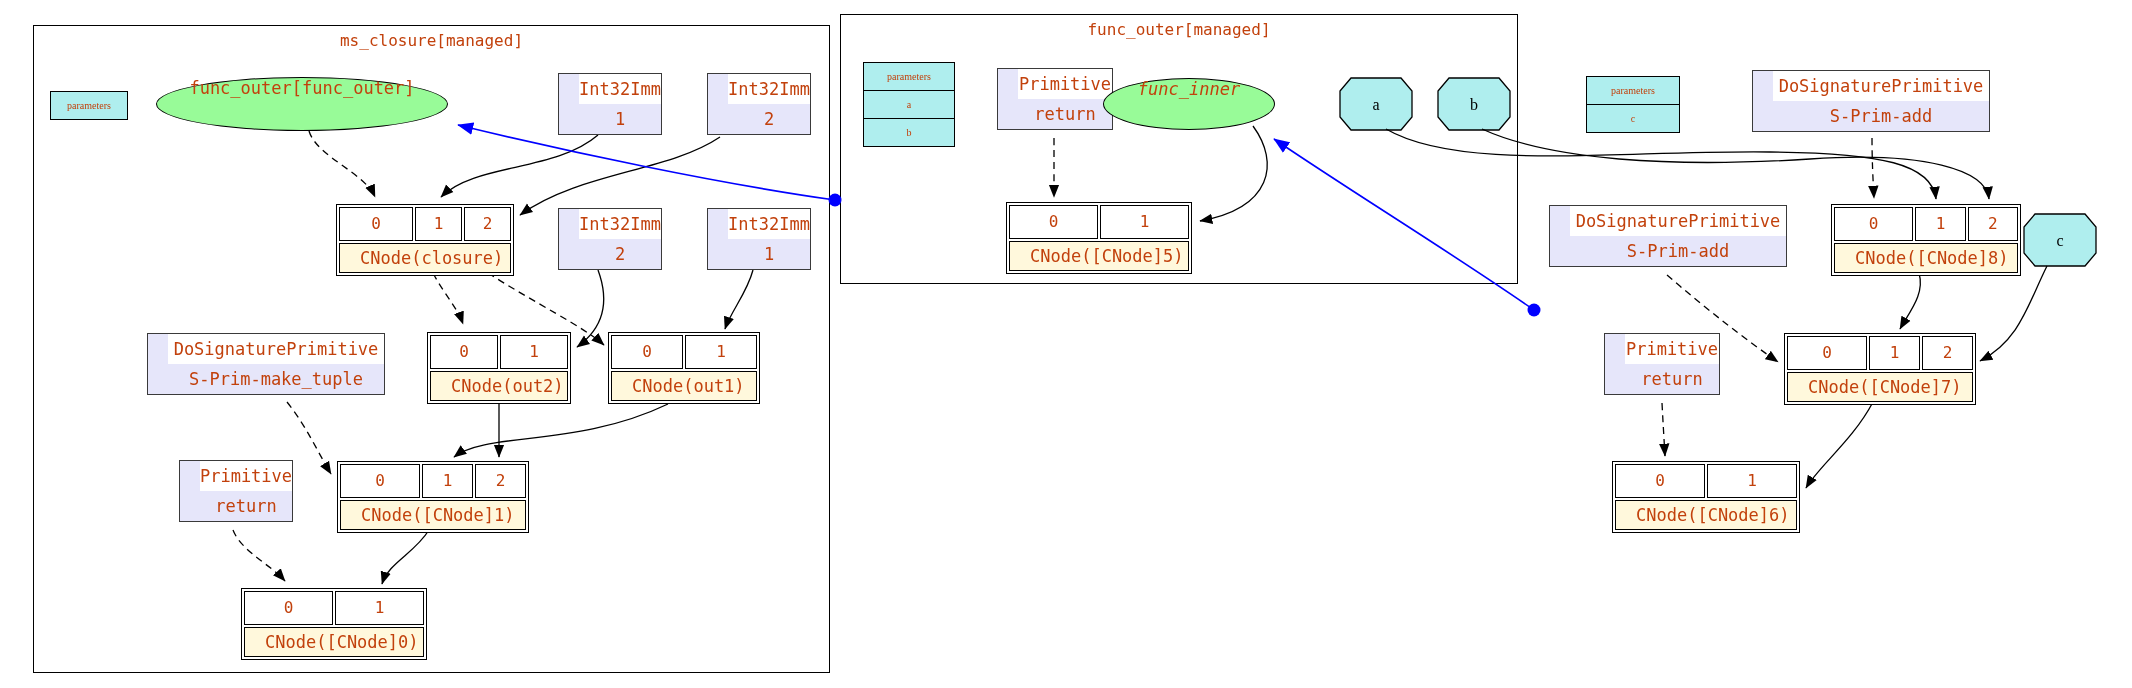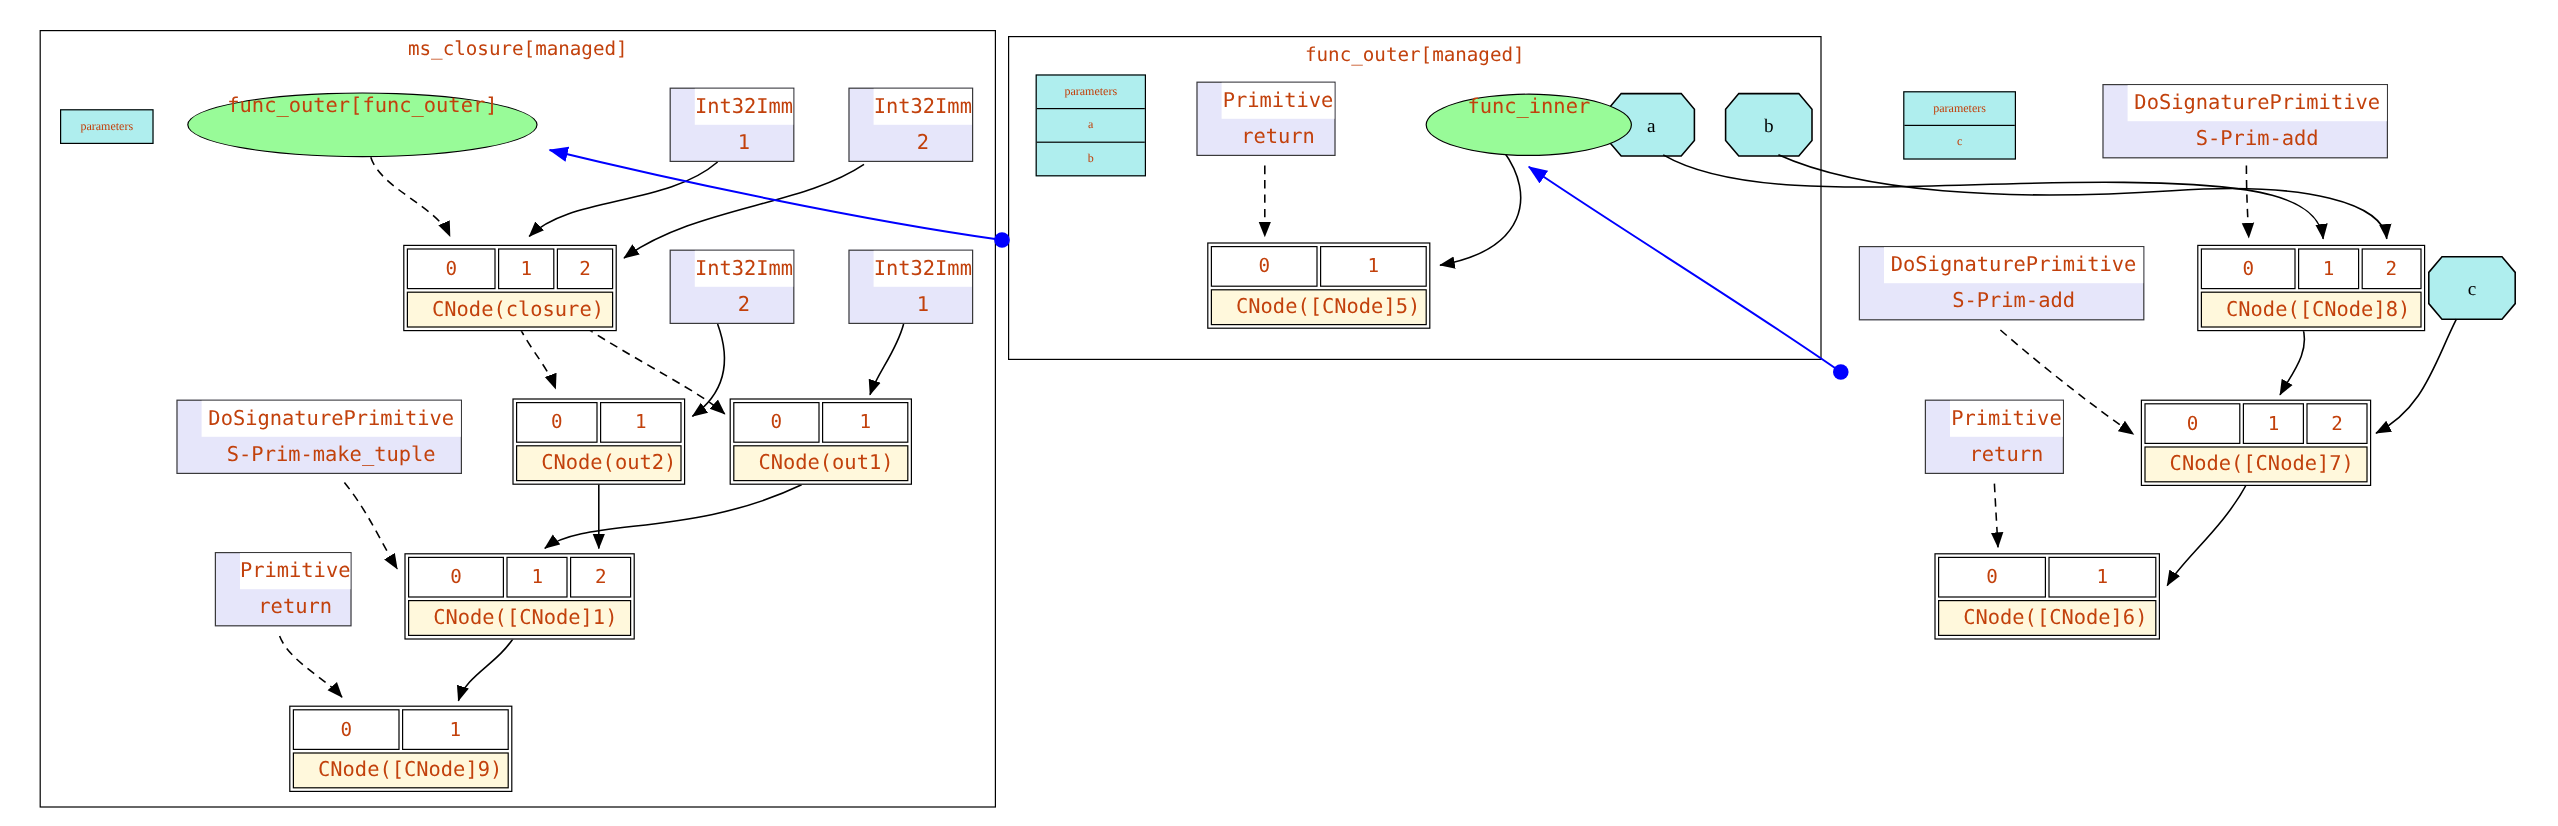--- a/index.html
+++ b/index.html
@@ -31,21 +31,21 @@
   .oct-label{font-family:"Liberation Serif","DejaVu Serif",serif;font-size:16px;}
 </style>
 </head>
 <body>
 
 <div class="canvas">
 
   <div class="cluster" style="left:13px;top:25px;width:797px;height:648px;">
     <div class="ctitle">ms_closure[managed]</div>
   </div>
-  <div class="cluster" style="left:820px;top:30px;width:678px;height:270px;">
+  <div class="cluster" style="left:820px;top:14px;width:678px;height:270px;">
     <div class="ctitle">func_outer[managed]</div>
   </div>
 
   <svg class="wires" width="2132" height="688" viewBox="0 0 2132 688">
     <defs>
       <marker id="ah" markerWidth="11" markerHeight="9" refX="9.5" refY="4.5" orient="auto">
         <path d="M0,0.5 L10,4.5 L0,8.5 Z" fill="#000"></path>
       </marker>
       <marker id="ahb" markerWidth="11" markerHeight="9" refX="9.5" refY="4.5" orient="auto">
         <path d="M0,0.5 L10,4.5 L0,8.5 Z" fill="#0000ff"></path>
@@ -169,35 +169,35 @@
       <span class="port">2</span>
     </div>
     <div class="rlabel">CNode([CNode]1)</div>
   </div>
 
   <div class="record" style="left:221px;top:588px;width:186px;">
     <div class="ports">
       <span class="port">0</span>
       <span class="port">1</span>
     </div>
-    <div class="rlabel">CNode([CNode]9)</div>
+    <div class="rlabel">CNode([CNode]0)</div>
   </div>
 
   <div class="ptable" style="left:843px;top:62px;width:92px;">
     <div class="prow">parameters</div>
     <div class="prow">a</div>
     <div class="prow">b</div>
   </div>
 
   <div class="nbox" style="left:977px;top:68px;width:116px;">
     <div class="hd">Primitive</div>
     <div class="vl">return</div>
   </div>
 
-  <div class="ell" style="left:1168px;top:78px;width:172px;height:52px;">
+  <div class="ell" style="left:1083px;top:78px;width:172px;height:52px;font-style:italic;">
     <span>func_inner</span>
   </div>
 
   <div class="record" style="left:986px;top:202px;width:186px;">
     <div class="ports">
       <span class="port">0</span>
       <span class="port">1</span>
     </div>
     <div class="rlabel">CNode([CNode]5)</div>
   </div>

